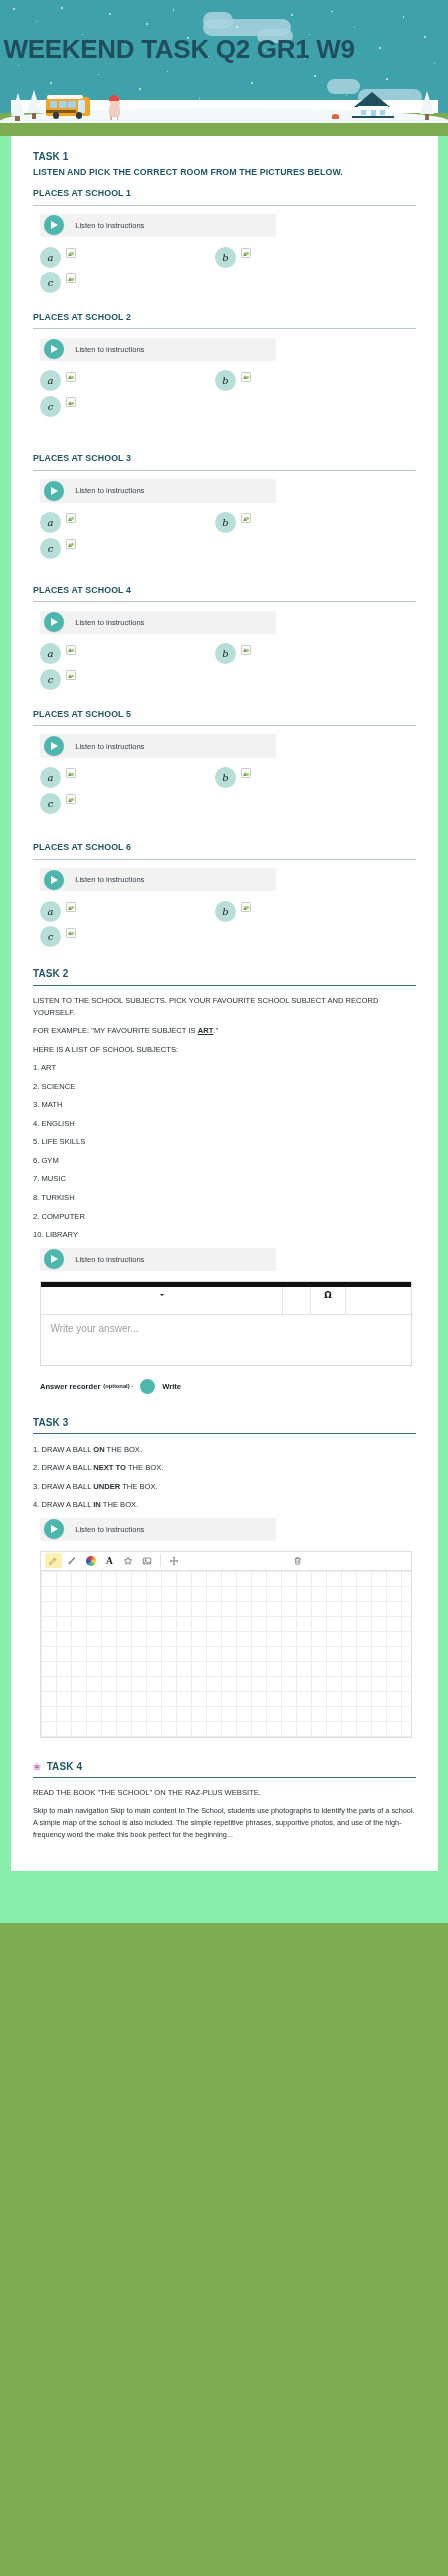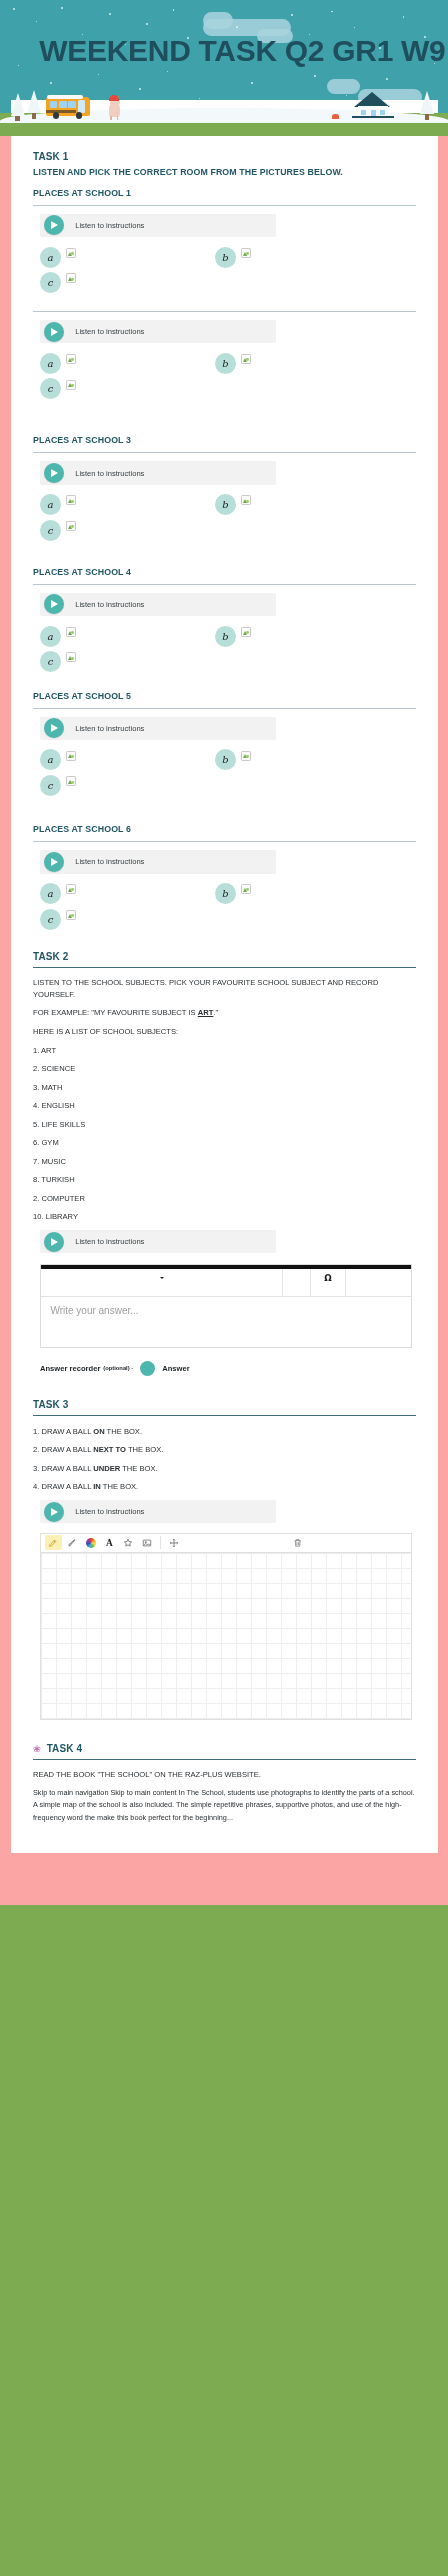--- a/index.html
+++ b/index.html
@@ -32,23 +32,23 @@
   .cloud {
     position: absolute;
     background: #a9d4dd;
     border-radius: 13px;
     opacity: .85;
   }
   .banner-title {
     position: absolute;
     left: 0; right: 0;
     top: 35px;
-    text-align: right;
+    text-align: left;
     color: #1f4f5c;
-    font-size: 30px;
+    font-size: 26px;
     font-weight: bold;
     line-height: 1.08;
     letter-spacing: -0.3px;
     text-transform: uppercase;
     z-index: 6;
     padding: 0 3.5px;
   }
   .ground {
     position: absolute;
     bottom: 0; left: 0; right: 0;
@@ -107,21 +107,21 @@
   }
   .house-base { position: absolute; bottom: 2.3px; left: 5.8px; width: 30px; height: 11.7px; background: #f7fbfc; }
   .house-door { position: absolute; bottom: 2.3px; left: 18.7px; width: 5.3px; height: 7.6px; background: #9fd3ef; }
   .house-w { position: absolute; bottom: 4.7px; width: 4.7px; height: 5.3px; background: #9fd3ef; }
   .house-side { position: absolute; bottom: 1.2px; left: 0; width: 42px; height: 2.9px; background: #1f4f5c; }
 
   .fire { position:absolute; bottom: 17.5px; right: 110px; width: 7px; height: 4.7px; background:#e8603c; border-radius: 50% 50% 0 0; z-index:5; }
 
   
   .page-wrap {
-    background: #fca5a5;
+    background: #86efac;
     padding: 0 11px 16.4px 11px;
   }
   .card {
     background: #ffffff;
     width: 427px;
     margin: 0 auto;
     position: relative;
     top: -36px;
     padding: 0 0 5.8px 0;
     min-height: 117px;
@@ -485,20 +485,21 @@
               </div>
               <div class="opt-row">
                 <div class="opt">
                   <span class="opt-circle">c</span>
                   <span class="broken-img"></span>
                 </div>
               </div>
             </div>
           </div>
           <div style="margin-top: 17.5px;">
+            <h3 class="task-sub">PLACES AT SCHOOL 2</h3>
             <hr class="rule">
             <div class="audio-bar">
               <div class="play-btn">
                 <div class="play-tri"></div>
               </div>
               <span class="audio-label">Listen to instructions</span>
             </div>
             <div class="opts">
               <div class="opt-row">
                 <div class="opt">
@@ -673,21 +674,21 @@
               <span class="omega">Ω</span>
             </div>
           </div>
           <div class="editor-body">Write your answer...</div>
         </div>
 
         <div class="recorder">
           <span class="rl">Answer recorder</span>
           <span class="opt-txt" style="margin-left:2.9px;">(optional) -</span>
           <span class="rec-circle"></span>
-          <span class="voice">Answer</span>
+          <span class="voice">Write</span>
         </div>
       </section>
 
       <div class="sec-gap-lg"></div>
 
       <section>
         <h2 class="task-title">TASK 3</h2>
         <hr class="rule-dark">
         <div id="task3-items">
             <p class="body-line"><span>1. DRAW A BALL </span><span class="b">ON</span><span> THE BOX.</span></p>

